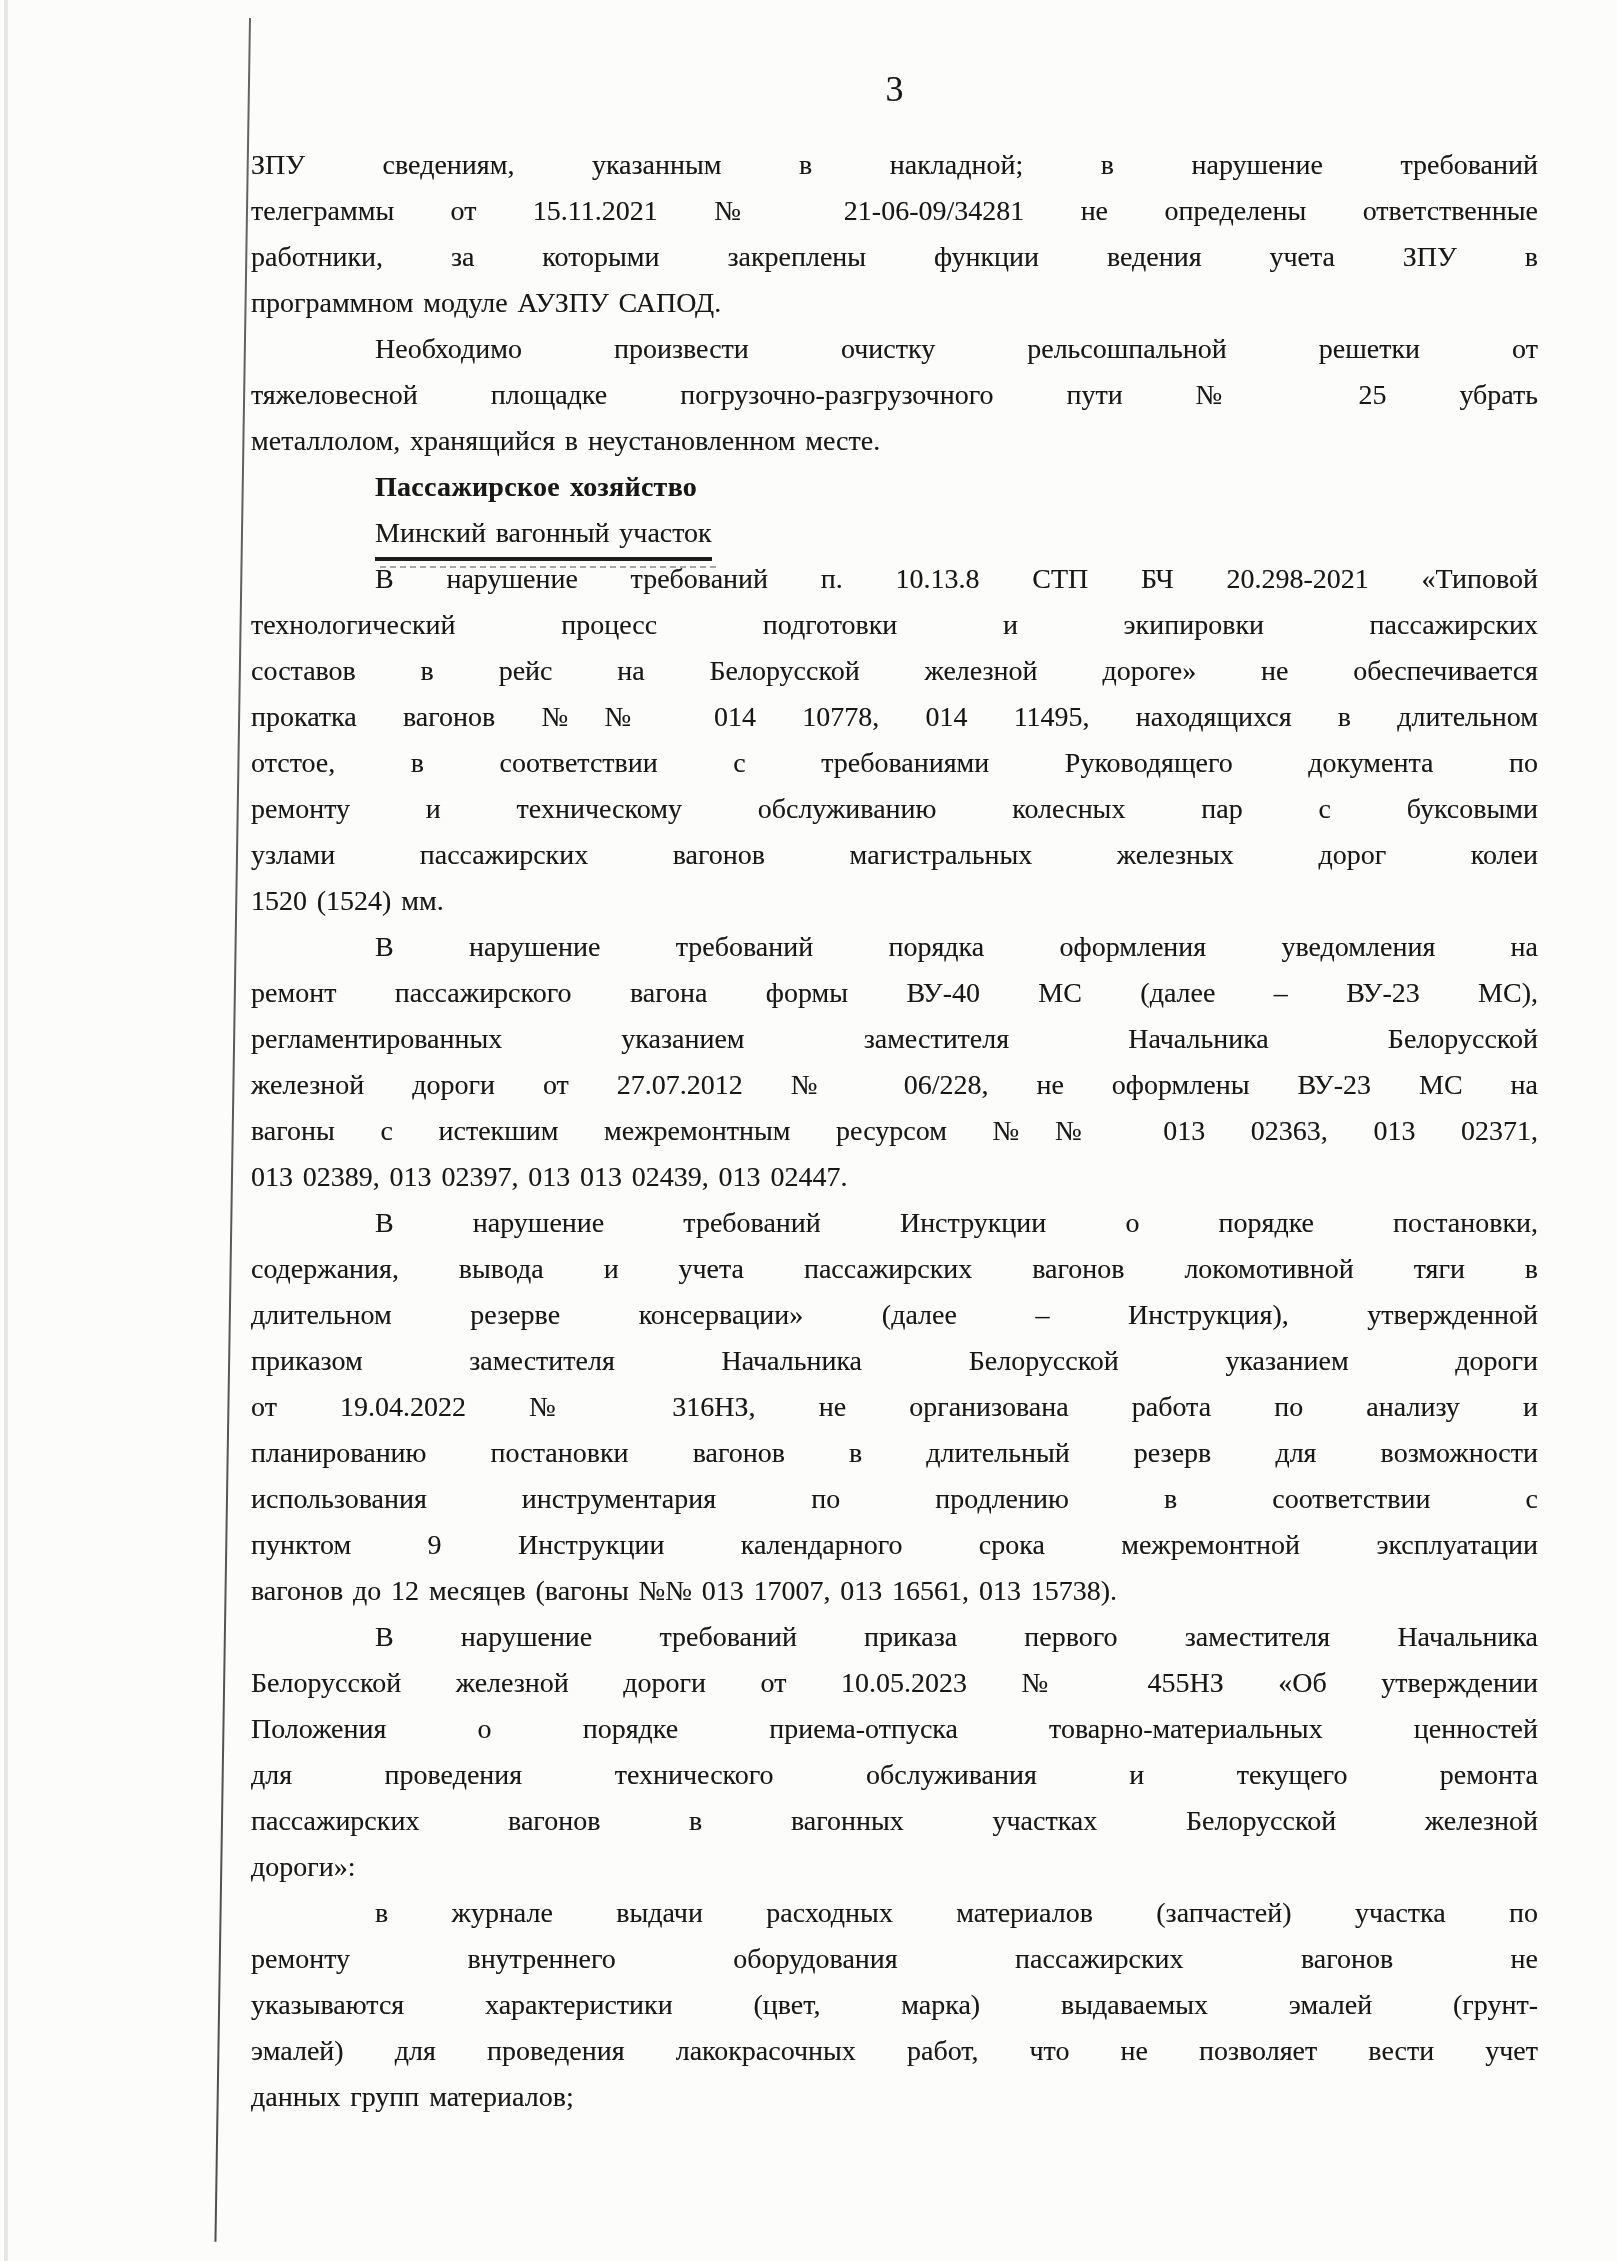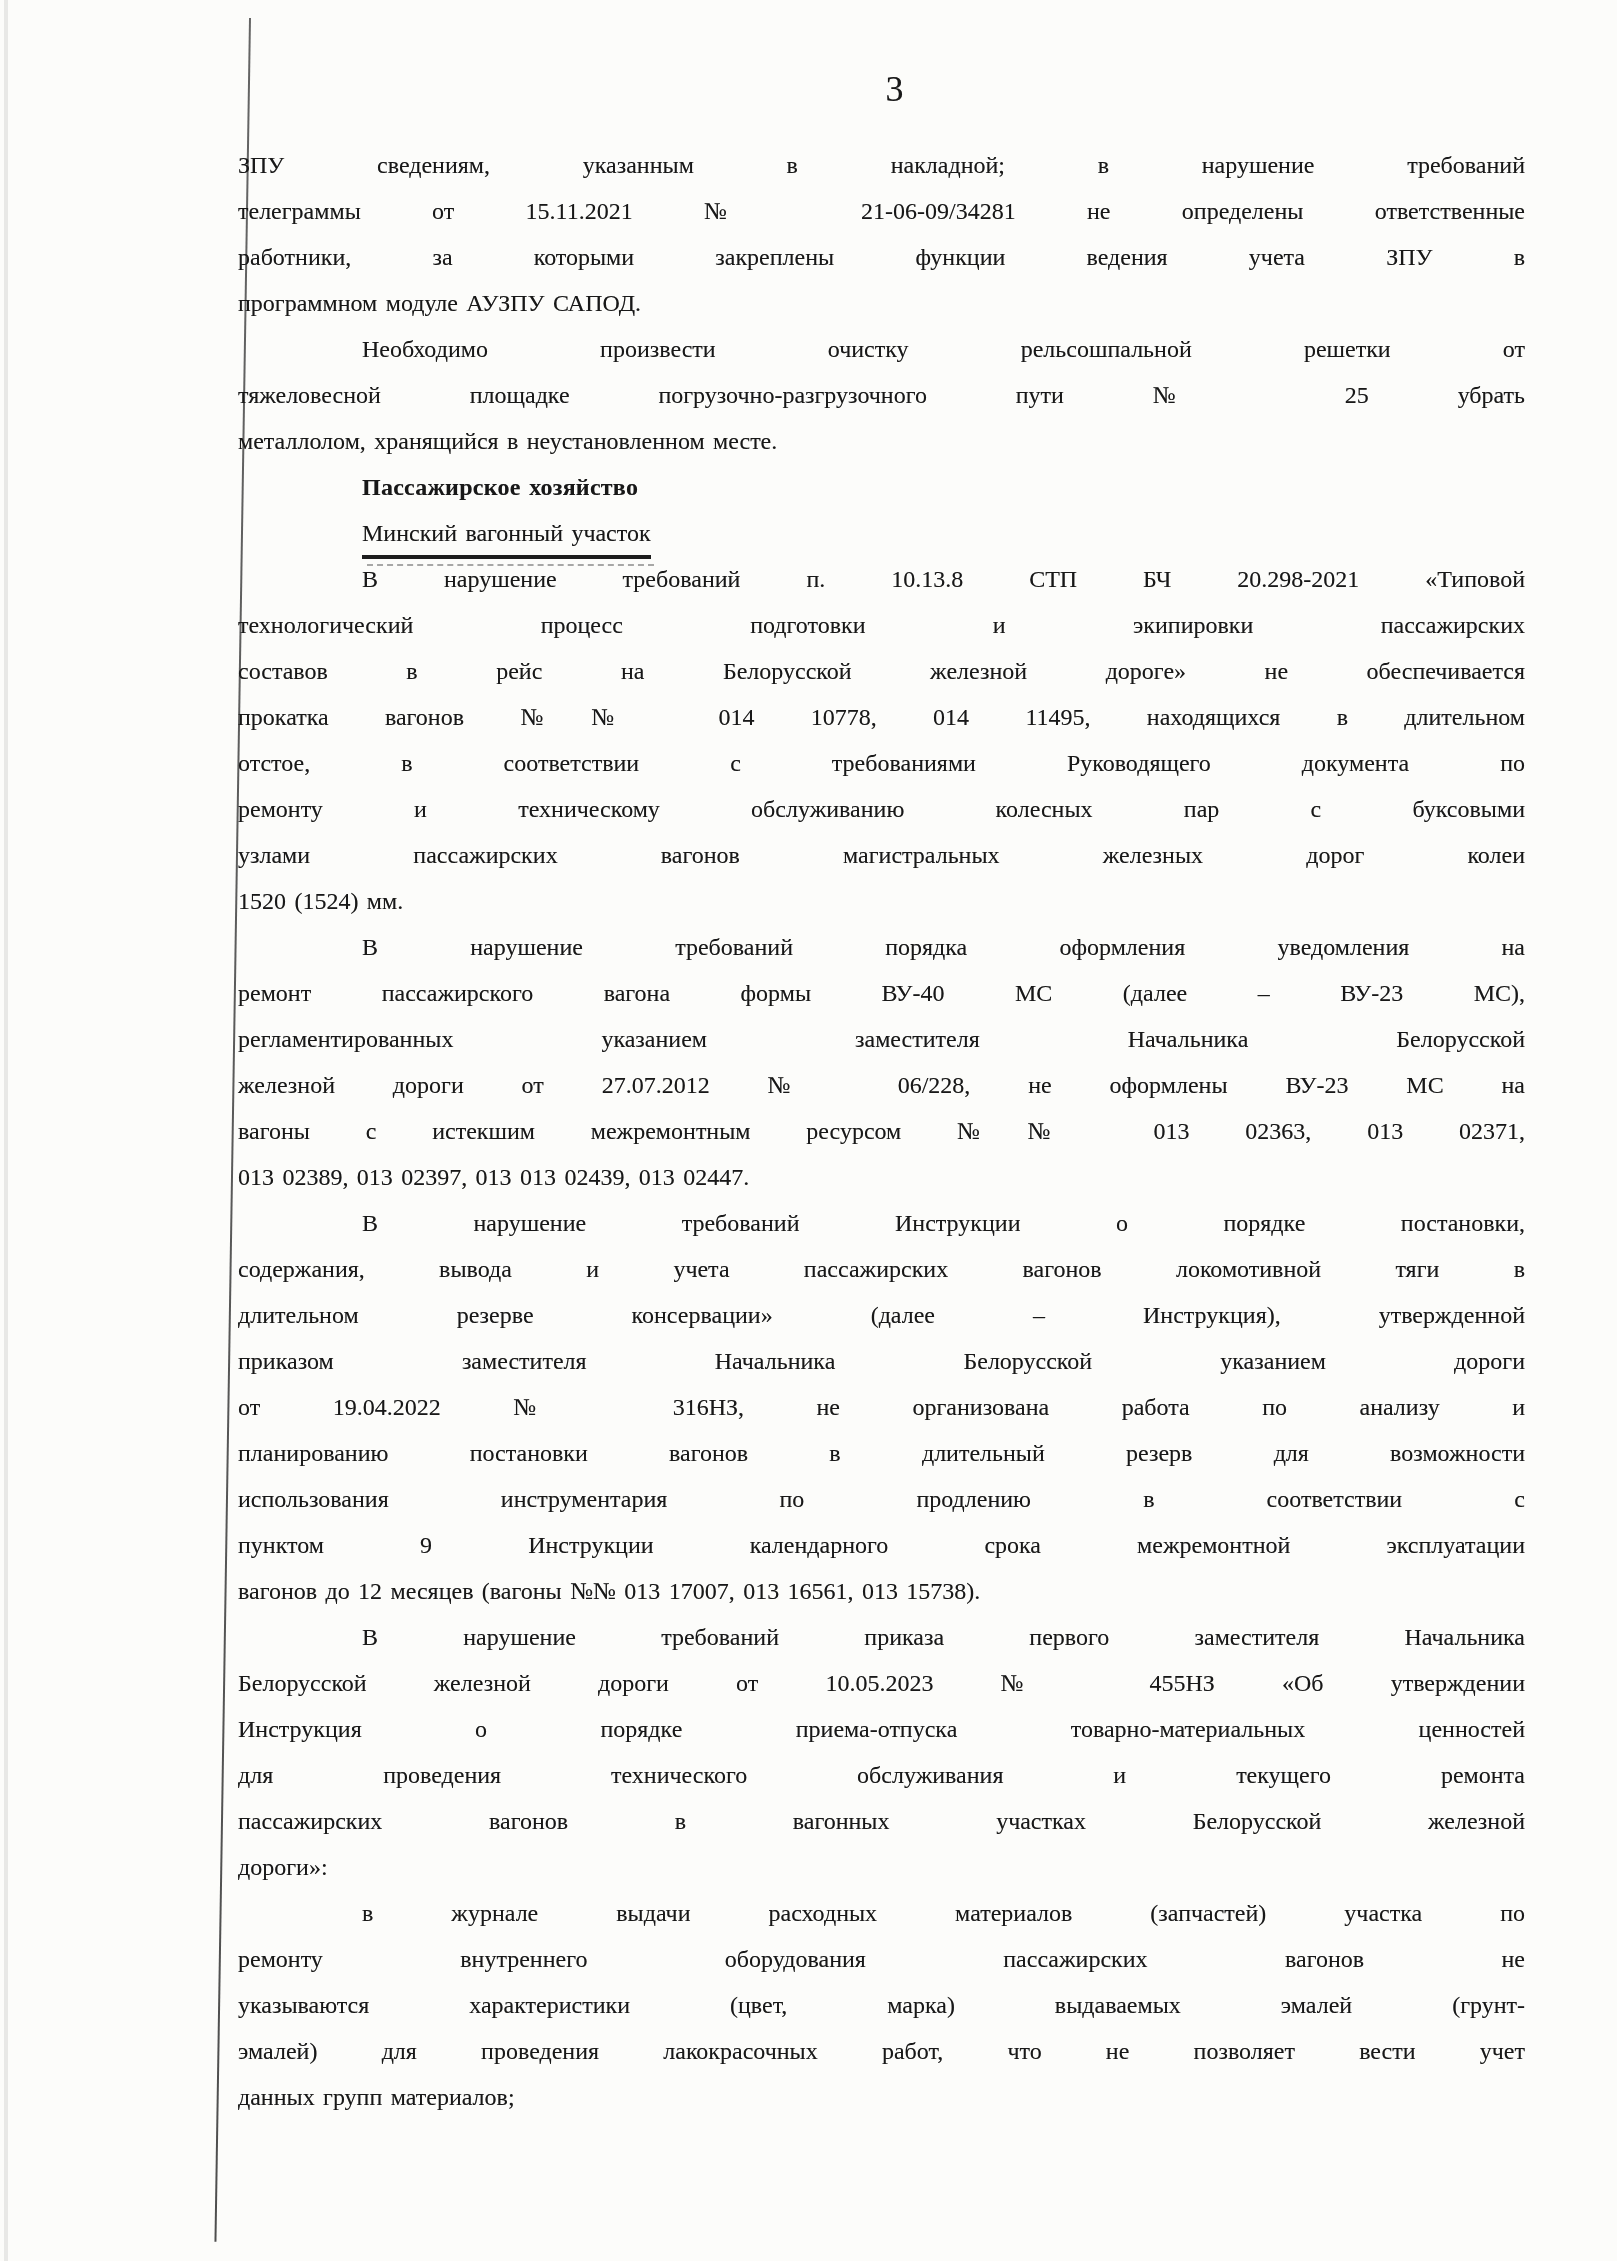--- a/index.html
+++ b/index.html
@@ -30,22 +30,22 @@
     transform-origin: top center;
     opacity: 0.85;
   }
   .page-number {
     position: absolute; top: 66px; left: 251px; width: 1287px;
     text-align: center;
     font-size: 36px; line-height: 46px;
     text-shadow: 0 0 0.6px rgba(10,10,10,0.35);
   }
   .text-block {
-    position: absolute; top: 142px; left: 238px; width: 1287px;
-    font-size: 24px; line-height: 46px;
+    position: absolute; top: 142px; left: 251px; width: 1287px;
+    font-size: 28px; line-height: 46px;
     word-spacing: 0.10em;
     text-shadow: 0 0 0.6px rgba(10,10,10,0.35);
   }
   .line {
     text-align: justify;
     text-align-last: justify;
   }
   .line.last { text-align-last: left; }
   .line.indent { text-indent: 124px; }
   .line.heading-bold {
@@ -100,21 +100,21 @@
       <div class="line">содержания, вывода и учета пассажирских вагонов локомотивной тяги в</div>
       <div class="line">длительном резерве  консервации» (далее – Инструкция), утвержденной</div>
       <div class="line">приказом заместителя Начальника Белорусской указанием дороги</div>
       <div class="line">от 19.04.2022 № 316НЗ, не организована работа по анализу и</div>
       <div class="line">планированию постановки вагонов в длительный резерв для возможности</div>
       <div class="line">использования инструментария по продлению в соответствии с</div>
       <div class="line">пунктом 9 Инструкции календарного срока межремонтной эксплуатации</div>
       <div class="line last">вагонов до 12 месяцев (вагоны №№ 013 17007, 013 16561, 013 15738).</div>
       <div class="line indent">В нарушение требований приказа первого заместителя Начальника</div>
       <div class="line">Белорусской железной дороги от 10.05.2023 № 455НЗ «Об утверждении</div>
-      <div class="line">Инструкция о порядке приема-отпуска товарно-материальных ценностей</div>
+      <div class="line">Положения о порядке приема-отпуска товарно-материальных ценностей</div>
       <div class="line">для проведения технического обслуживания и текущего ремонта</div>
       <div class="line">пассажирских вагонов в вагонных участках Белорусской железной</div>
       <div class="line last">дороги»:</div>
       <div class="line indent">в журнале выдачи расходных материалов (запчастей) участка по</div>
       <div class="line">ремонту внутреннего оборудования пассажирских вагонов не</div>
       <div class="line">указываются характеристики (цвет, марка) выдаваемых эмалей (грунт-</div>
       <div class="line">эмалей) для проведения лакокрасочных работ, что не позволяет вести учет</div>
       <div class="line last">данных групп материалов;</div>
     </main>
 </div>

